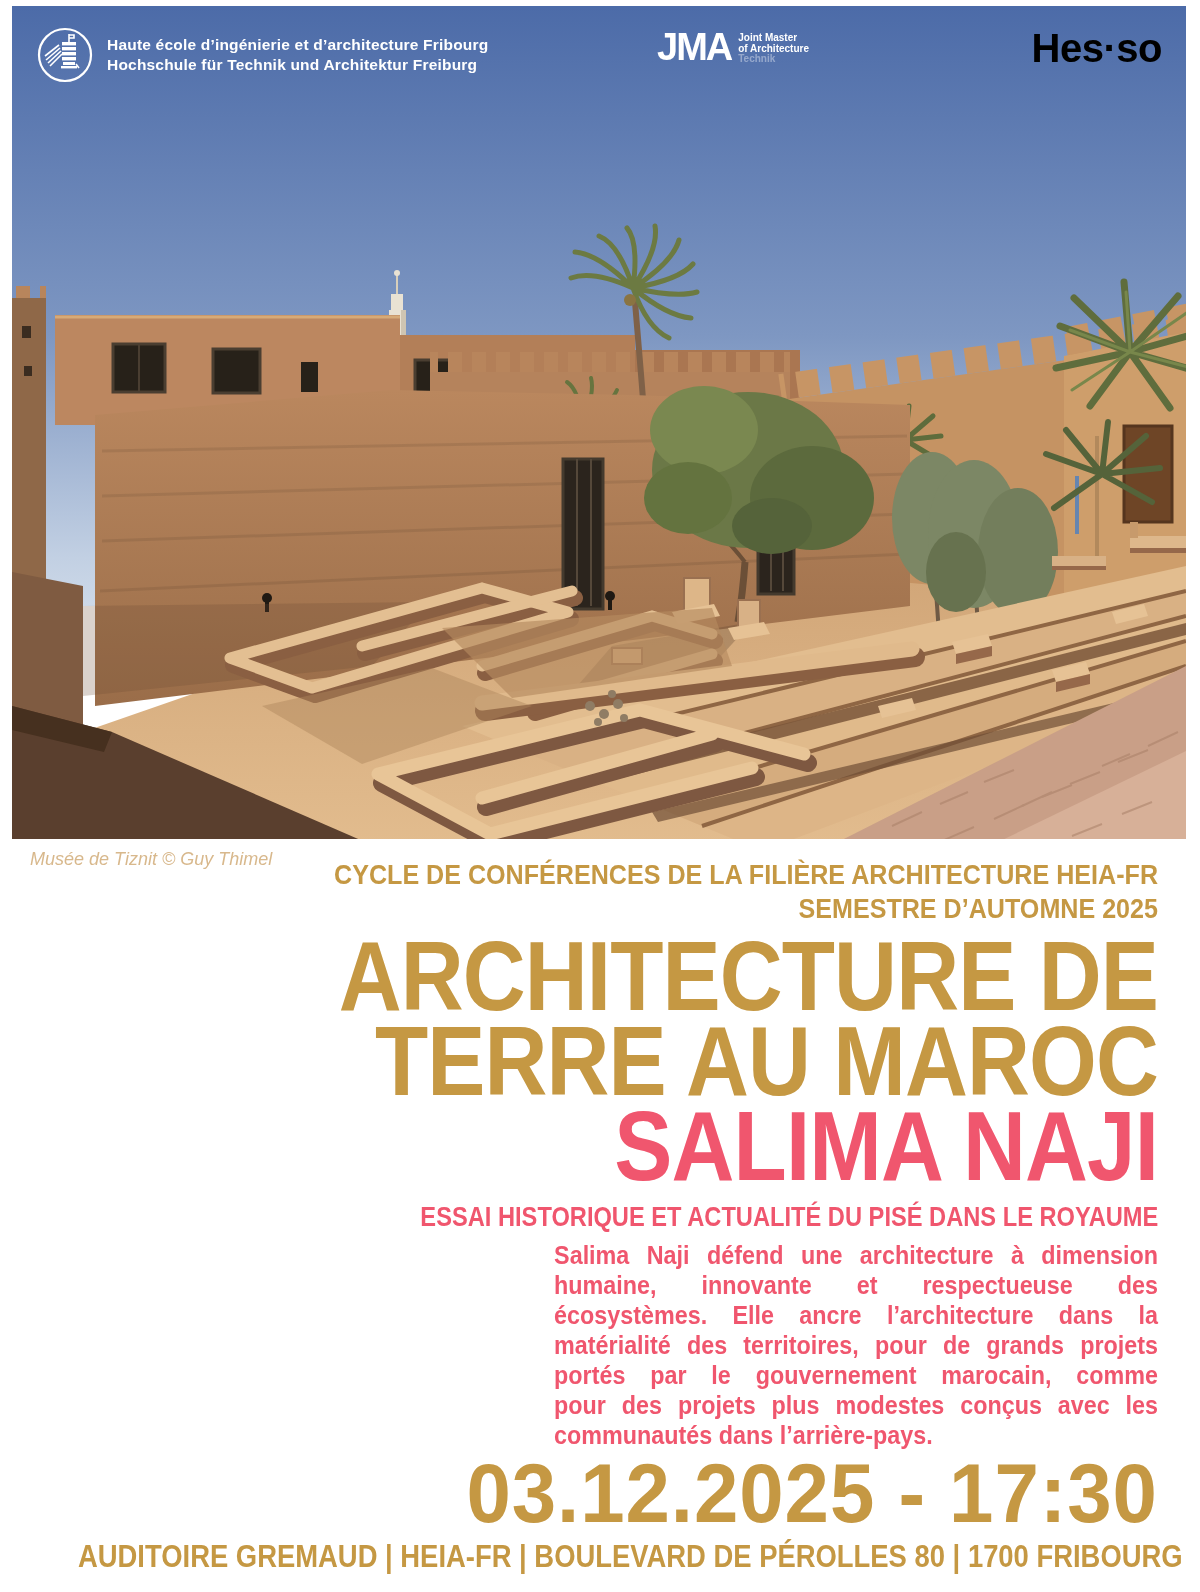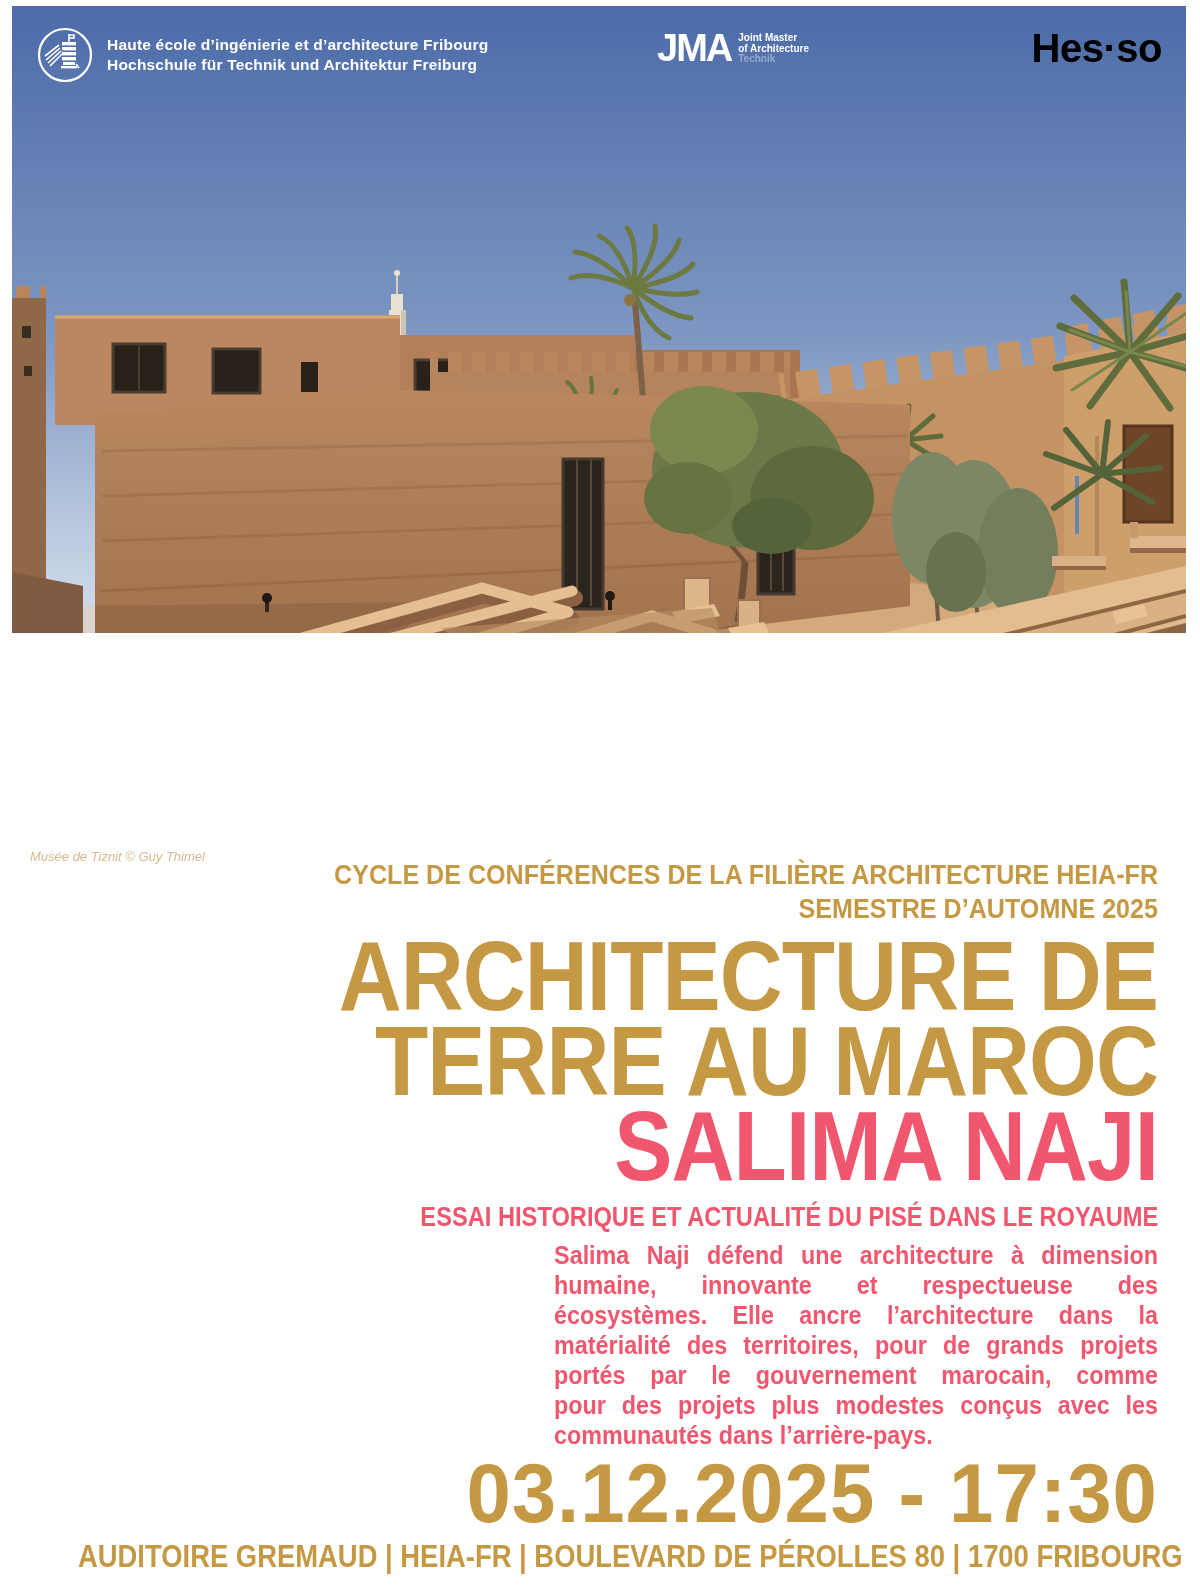--- a/index.html
+++ b/index.html
@@ -1,30 +1,30 @@
 <!DOCTYPE html>
 <html style="--gold: #C59843; --pink: #F0566E; --caption: #D8B88C;"><head>
 <meta charset="utf-8">
 <style>
   html,body{margin:0;padding:0;background:#ffffff;}
   .poster{position:relative;width:1200px;height:1592px;background:#fff;overflow:hidden;
           font-family:"Liberation Sans", sans-serif;}
   
-  .photo{position:absolute;left:12px;top:6px;width:1174px;height:627px;overflow:hidden;}
+  .photo{position:absolute;left:12px;top:6px;width:1174px;height:833px;overflow:hidden;}
   .photo svg.scene{position:absolute;left:0;top:0;}
   
   .logo-heia{position:absolute;left:24px;top:20px;display:flex;align-items:center;gap:13px;color:#fff;}
   .logo-heia .txt{font-size:15.5px;line-height:20px;font-weight:600;letter-spacing:.2px;}
-  .logo-jma{position:absolute;left:645px;top:24px;display:flex;align-items:flex-end;gap:7px;color:#fff;}
+  .logo-jma{position:absolute;left:645px;top:24px;display:flex;align-items:flex-start;gap:7px;color:#fff;}
   .logo-jma .acr{font-size:38px;line-height:34px;font-weight:800;letter-spacing:-2px;}
   .logo-jma .sub{font-size:10px;line-height:10.5px;font-weight:700;padding-top:3px;}
   .logo-jma .sub .faint{opacity:.38;}
   .logo-hesso{position:absolute;right:24px;top:20px;color:#000000;font-size:40px;font-weight:800;letter-spacing:-.5px;}
   
-  .caption{position:absolute;left:30px;top:849px;font-size:13px;font-style:italic;color:var(--caption);}
+  .caption{position:absolute;left:30px;top:849px;font-size:18px;font-style:italic;color:var(--caption);}
   
   .rcol{position:absolute;right:42px;text-align:right;font-weight:bold;color:var(--gold);}
   .series{top:858px;font-size:27px;line-height:34px;transform:scaleX(.93);transform-origin:100% 0;white-space:nowrap;}
   .titles{top:933px;font-size:99px;line-height:85px;letter-spacing:-1px;transform:scaleX(.88);transform-origin:100% 0;white-space:nowrap;}
   .titles .speaker{color:var(--pink);}
   .subtitle{top:1201px;font-size:28px;line-height:32px;color:var(--pink);transform:scaleX(.845);transform-origin:100% 0;white-space:nowrap;}
   .bodytext{top:1240px;width:660px;color:var(--pink);font-size:25.5px;line-height:30px;
             transform:scaleX(.915);transform-origin:100% 0;text-align:justify;}
   .bodytext .bline{text-align:justify;text-align-last:justify;}
   .bodytext .bline.last{text-align-last:left;}

